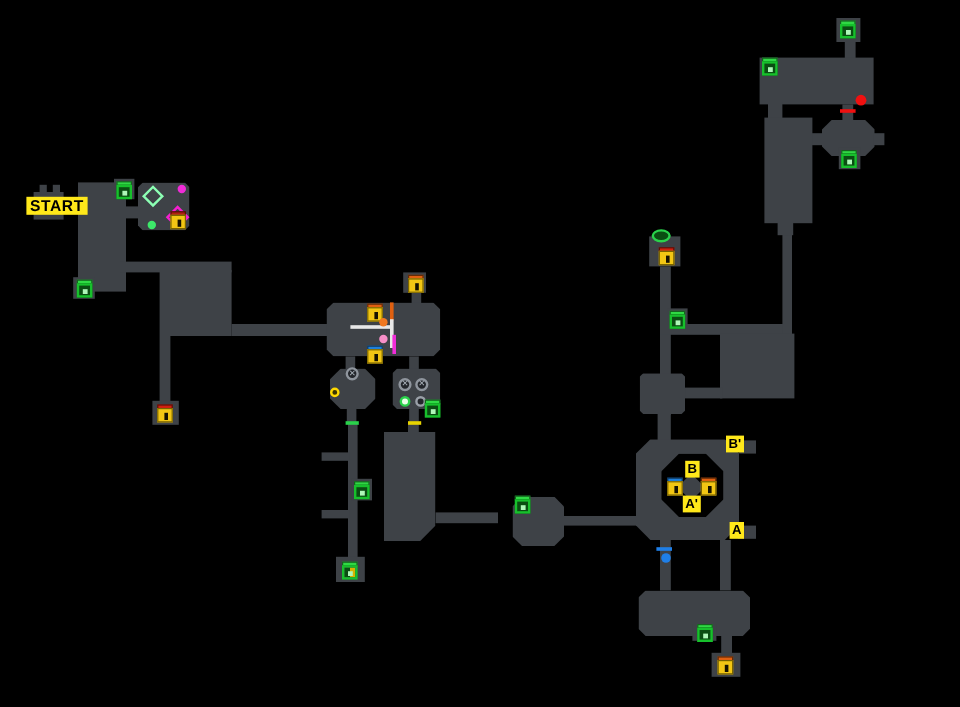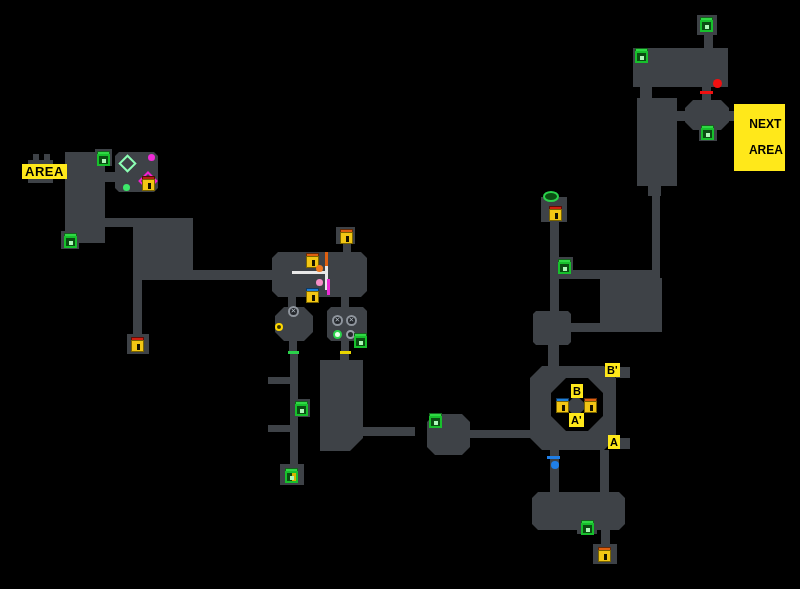--- a/index.html
+++ b/index.html
@@ -23,25 +23,21 @@
   .dia{position:absolute;box-sizing:border-box;transform:rotate(45deg);z-index:3;}
   .lbl{position:absolute;z-index:6;background:#ffe81a;color:#000;
        font:bold 12px "Liberation Sans",sans-serif;line-height:13px;padding:1px 2px;white-space:pre;}
   .lbl.big{font-size:13px;letter-spacing:.5px;padding:1px 3px;}
   .lbl.tp{font-size:11px;line-height:12px;padding:1px 2px;}
 </style>
 </head>
 <body>
 
 <div id="map">
-  <div class="lbl big" style="left:22px;top:164px">AREA</div>
-  <div class="lbl" style="left:734px;top:104px">
-    <span>NEXT</span><br>
-    <span>AREA</span>
-  </div>
+  <div class="lbl big" style="left:22px;top:164px">START</div>
   <div class="lbl tp" style="left:571px;top:384px">B</div>
   <div class="lbl tp" style="left:605px;top:363px">B'</div>
   <div class="lbl tp" style="left:569px;top:413px">A'</div>
   <div class="lbl tp" style="left:608px;top:435px">A</div>
 <div class="room" style="left: 28px; top: 160px; width: 25px; height: 23px;"></div>
     <div class="room" style="left: 33px; top: 154px; width: 6px; height: 8px;"></div>
     <div class="room" style="left: 44px; top: 154px; width: 6px; height: 8px;"></div>
     <div class="room" style="left: 65px; top: 152px; width: 40px; height: 91px;"></div>
     <div class="room" style="left: 95px; top: 149px; width: 17px; height: 17px;"></div>
     <div class="room" style="left: 61px; top: 231px; width: 18px; height: 18px;"></div>

